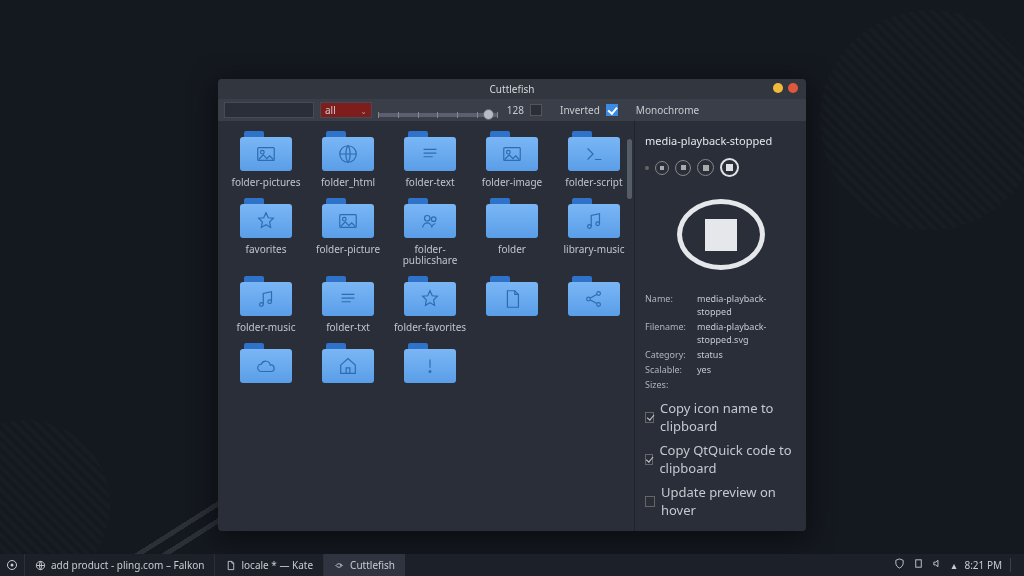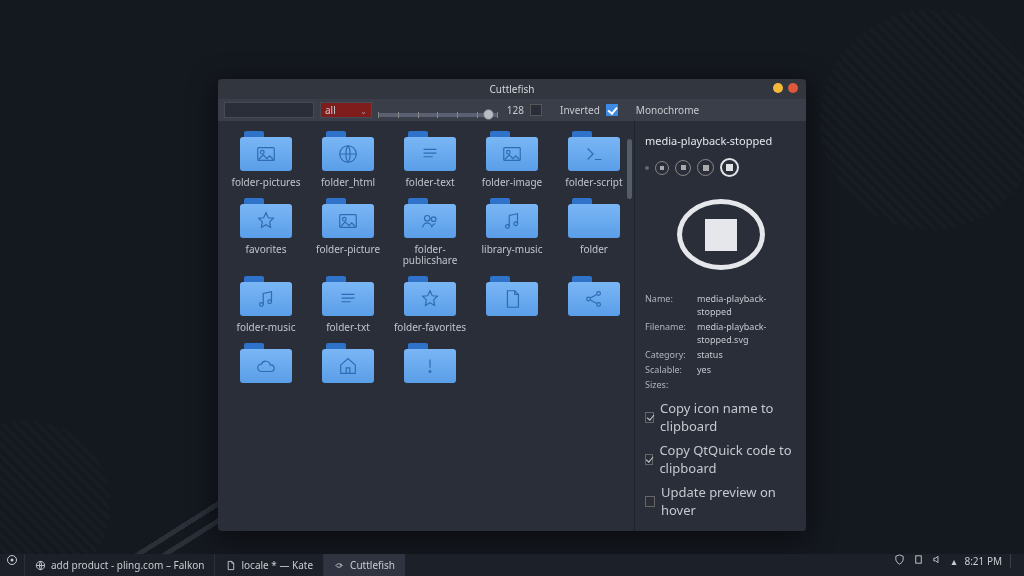--- a/index.html
+++ b/index.html
@@ -117,21 +117,21 @@
   .meta { display: grid; grid-template-columns: 48px 1fr; row-gap: 2px; column-gap: 4px; font-size: 9px; }
   .meta .k { color: #aeb4bc; }
   .det-actions { margin-top: auto; display: flex; flex-direction: column; gap: 6px; }
   .det-action { display: flex; align-items: center; gap: 6px; font-size: 13px; }
   .cbx { width: 11px; height: 11px; border: 1px solid #666; display: inline-flex; align-items: center; justify-content: center; background: #2a2e39; }
   .cbx.on::after { content: ""; width: 3px; height: 6px; border: solid #c8ccd0; border-width: 0 1.5px 1.5px 0; transform: rotate(40deg) translateY(-1px); }
 
   
   .taskbar {
     position: absolute; left: 0; right: 0; bottom: 0; height: 22px;
-    background: #1c2028; display: flex; align-items: flex-start;
+    background: #1c2028; display: flex; align-items: center;
     font-size: 10px; color: #c8ccd0;
   }
   .taskbar .start { width: 24px; display:flex; align-items:center; justify-content:center;}
   .taskbar .start svg { width: 12px; height: 12px; }
   .task { display: flex; align-items: center; gap: 5px; padding: 0 10px; height: 100%; border-left: 1px solid #2a2f38; }
   .task.active { background: #2f3440; }
   .tray { margin-left: auto; display: flex; align-items: center; gap: 8px; padding: 0 8px; }
   .tray svg { width: 11px; height: 11px; }
   .tray-icon { color: #c8ccd0; }
 
@@ -263,35 +263,35 @@
                   <use href="#g-people"></use>
                 </svg>
               </div>
             </div>
             <div class="cell-label">folder-publicshare</div>
           </div>
           <div class="cell">
             <div class="folder">
               <div class="glyph">
                 <svg viewBox="0 0 24 24">
+                  <use href="#g-none"></use>
+                </svg>
+              </div>
+            </div>
+            <div class="cell-label">folder</div>
+          </div>
+          <div class="cell">
+            <div class="folder">
+              <div class="glyph">
+                <svg viewBox="0 0 24 24">
                   <use href="#g-music"></use>
                 </svg>
               </div>
             </div>
             <div class="cell-label">library-music</div>
-          </div>
-          <div class="cell">
-            <div class="folder">
-              <div class="glyph">
-                <svg viewBox="0 0 24 24">
-                  <use href="#g-none"></use>
-                </svg>
-              </div>
-            </div>
-            <div class="cell-label">folder</div>
           </div>
           <div class="cell">
             <div class="folder">
               <div class="glyph">
                 <svg viewBox="0 0 24 24">
                   <use href="#g-music"></use>
                 </svg>
               </div>
             </div>
             <div class="cell-label">folder-music</div>

